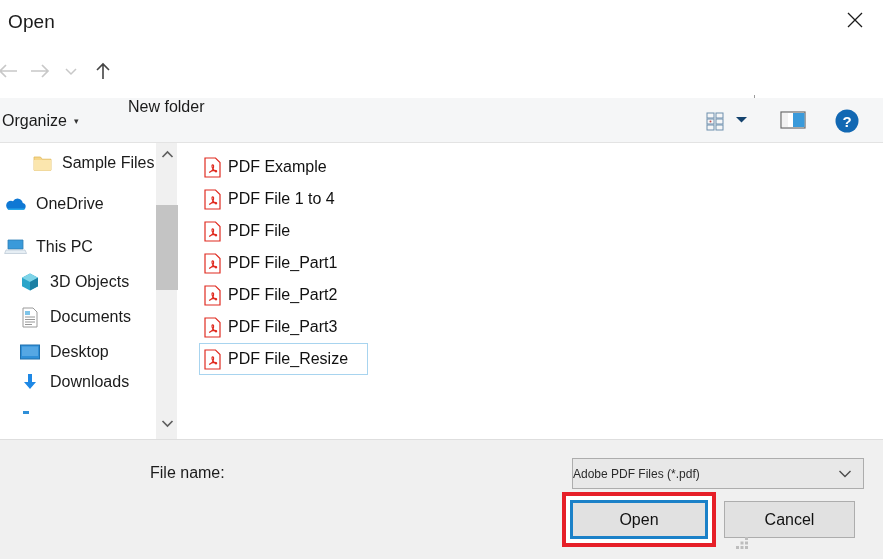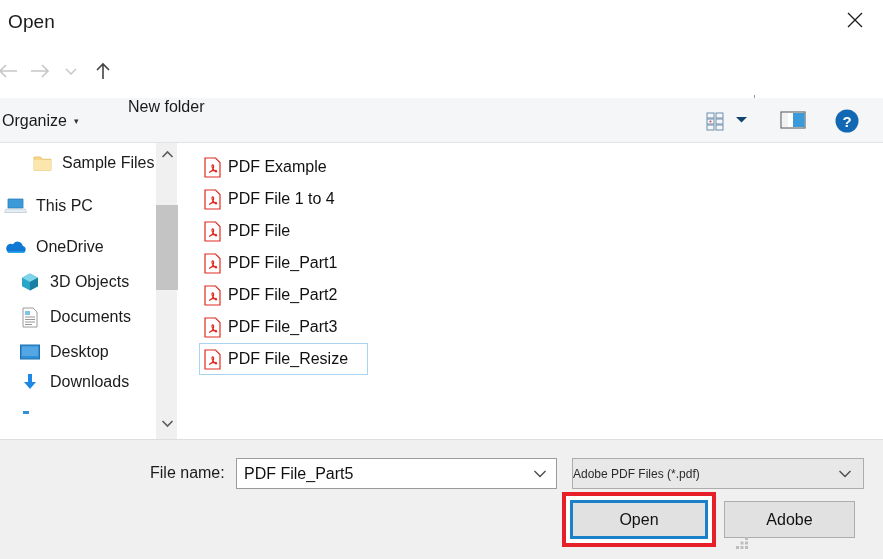--- a/index.html
+++ b/index.html
@@ -383,38 +383,38 @@
       <div class="navitem" style="margin-left:30px;margin-top:5px">
         <span class="ico">
           <svg width="19" height="17" viewBox="0 0 19 17">
             <path d="M1 2 h6.5 l1.7 2.2 H18 v11 H1 z" fill="#f6d68a" stroke="#e2bb5e" stroke-width="0.8"></path>
             <path d="M1 5 h17 v10.2 H1 z" fill="#fbe6ae"></path>
           </svg>
         </span>
         <span>Sample Files</span>
       </div>
 
+      <div class="navitem" style="margin-left:4px;margin-top:11px">
+        <span class="ico">
+          <svg width="24" height="17" viewBox="0 0 24 17">
+            <path d="M5 14 h13.5 a3.6 3.6 0 0 0 0.3 -7.1 A5.3 5.3 0 0 0 9 5.2 A4.3 4.3 0 0 0 5 14 z" fill="#0f78d4"></path>
+            <path d="M5 14 h13.5 a3.6 3.6 0 0 0 2.8 -1.6 H3.2 A4.2 4.2 0 0 0 5 14 z" fill="#28a8ea"></path>
+          </svg>
+        </span>
+        <span>OneDrive</span>
+      </div>
+
       <div class="navitem" style="margin-left:4px;margin-top:13px">
         <span class="ico">
           <svg width="24" height="19" viewBox="0 0 24 19">
             <path d="M4 2 h15 v9 H4 z" fill="#3a9ada" stroke="#2f7fb5" stroke-width="0.8"></path>
             <path d="M2 12 h19 l1.6 3.5 H0.6 z" fill="#e6eef4" stroke="#b8c6d2" stroke-width="0.7"></path>
           </svg>
         </span>
         <span>This PC</span>
-      </div>
-
-      <div class="navitem" style="margin-left:4px;margin-top:11px">
-        <span class="ico">
-          <svg width="24" height="17" viewBox="0 0 24 17">
-            <path d="M5 14 h13.5 a3.6 3.6 0 0 0 0.3 -7.1 A5.3 5.3 0 0 0 9 5.2 A4.3 4.3 0 0 0 5 14 z" fill="#0f78d4"></path>
-            <path d="M5 14 h13.5 a3.6 3.6 0 0 0 2.8 -1.6 H3.2 A4.2 4.2 0 0 0 5 14 z" fill="#28a8ea"></path>
-          </svg>
-        </span>
-        <span>OneDrive</span>
       </div>
 
       <div class="navitem" style="margin-left:18px;margin-top:5px">
         <span class="ico">
           <svg width="20" height="20" viewBox="0 0 20 20">
             <path d="M10 1.5 L18 5.8 V14.2 L10 18.5 L2 14.2 V5.8 z" fill="#2aa5c9"></path>
             <path d="M10 1.5 L18 5.8 L10 10 L2 5.8 z" fill="#7ed4e8"></path>
             <path d="M10 10 L18 5.8 V14.2 L10 18.5 z" fill="#1b7fa3"></path>
           </svg>
         </span>
@@ -547,44 +547,36 @@
         <span class="fname">PDF File_Resize</span>
       </div>
 
     </div>
   </div>
 
   <div id="bottom"></div>
 
   <div id="fn-label">File name:</div>
 
-  <div id="fn-input-wrap">
-    <input id="fn-input" type="text" value="PDF File_Part5" style="">
-    <span id="fn-caret">
-      <svg width="14" height="9" viewBox="0 0 14 9">
-        <path d="M1.5 2 L7 7.5 L12.5 2" stroke="#4c4c4c" stroke-width="1.4" fill="none"></path>
-      </svg>
-    </span>
-  </div>
 
   <div id="filter-wrap">
     <span id="filter-text">Adobe PDF Files (*.pdf)</span>
     <span id="filter-caret">
       <svg width="14" height="9" viewBox="0 0 14 9">
         <path d="M1.5 2 L7 7.5 L12.5 2" stroke="#4c4c4c" stroke-width="1.4" fill="none"></path>
       </svg>
     </span>
   </div>
 
   <div id="open-highlight"></div>
   <div id="open-btn">
     <span>Open</span>
   </div>
   <div id="cancel-btn">
-    <span>Adobe</span>
+    <span>Cancel</span>
   </div>
 
   <div id="grip">
     <svg width="14" height="14" viewBox="0 0 14 14">
       <rect x="9" y="1" width="3" height="3" fill="#bdbdbd"></rect>
       <rect x="9" y="5.5" width="3" height="3" fill="#bdbdbd"></rect>
       <rect x="4.5" y="5.5" width="3" height="3" fill="#bdbdbd"></rect>
       <rect x="9" y="10" width="3" height="3" fill="#bdbdbd"></rect>
       <rect x="4.5" y="10" width="3" height="3" fill="#bdbdbd"></rect>
       <rect x="0" y="10" width="3" height="3" fill="#bdbdbd"></rect>

